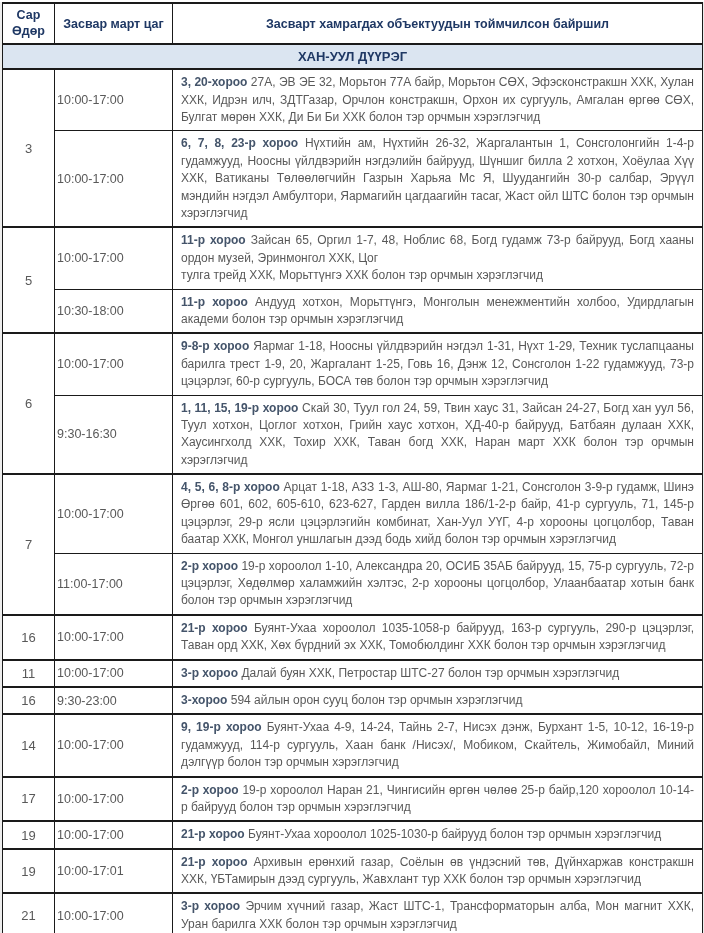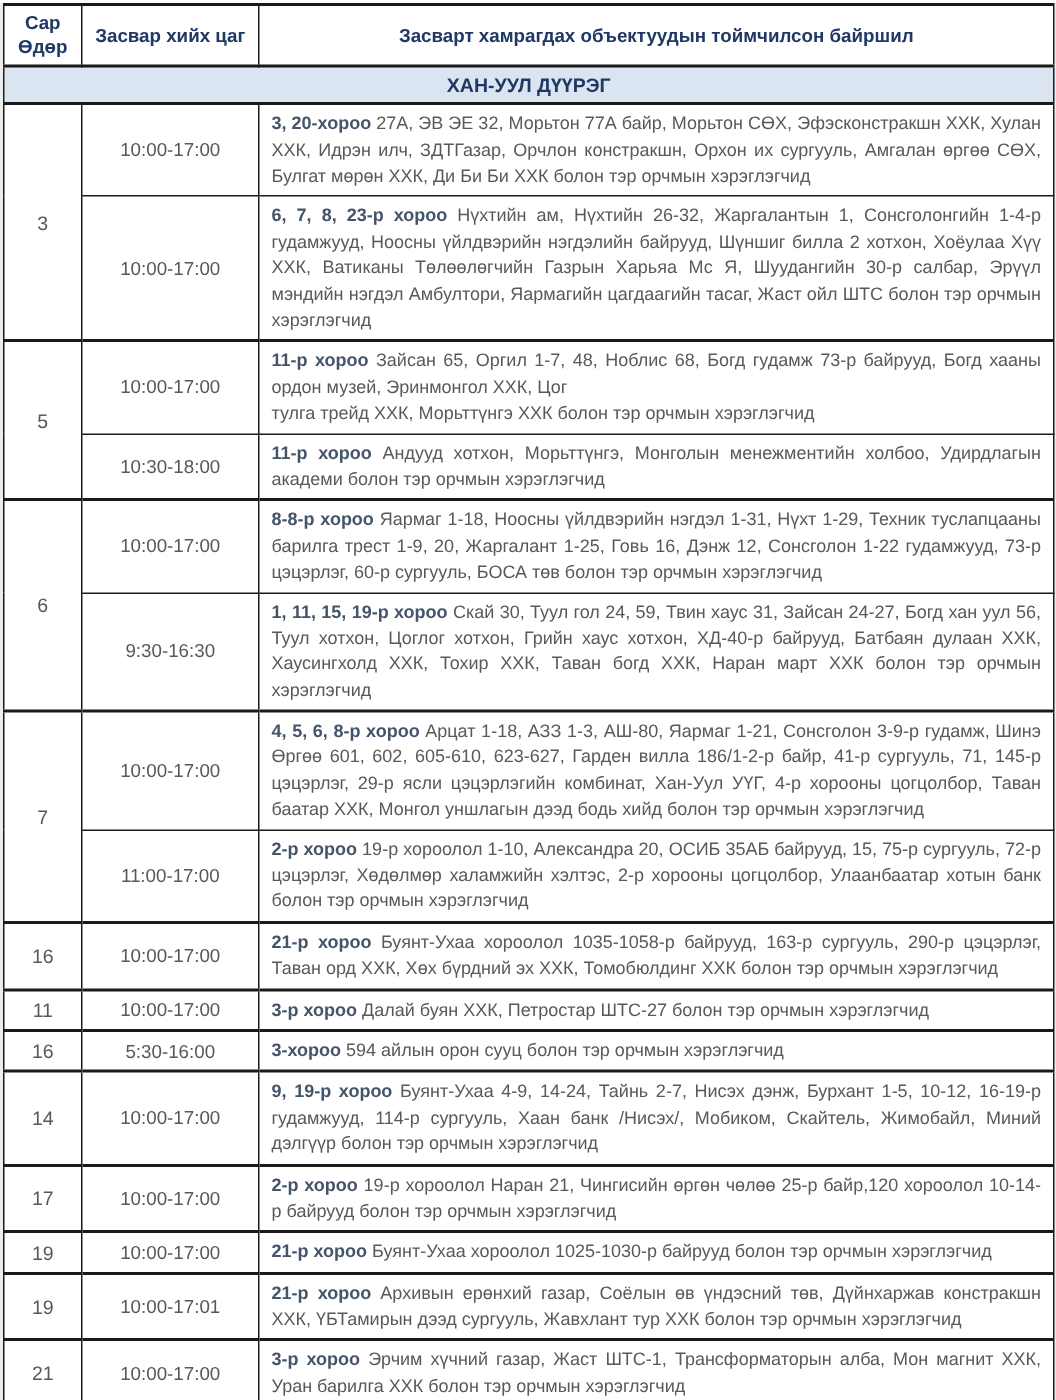--- a/index.html
+++ b/index.html
@@ -51,21 +51,21 @@
     padding: 4px 2px;
     border-top: 2px solid #1a1a1a;
     border-bottom: 2px solid #1a1a1a;
   }
   td.day {
     text-align: center;
     color: var(--body-text, #595959);
     font-size: 13px;
   }
   td.time {
-    text-align: center;
+    text-align: left;
     color: var(--body-text, #595959);
     font-size: 12.5px;
     padding: 2px;
   }
   td.loc {
     text-align: justify;
     color: var(--body-text, #595959);
     font-size: 12px;
     line-height: 1.45;
     padding: 4px 8px;
@@ -85,21 +85,21 @@
 <table class="schedule">
   <colgroup>
         <col class="c-day">
         <col class="c-time">
         <col class="c-loc">
       </colgroup>
   <thead>
     <tr>
       <th class="hdr-day">Сар
 Өдөр</th>
-      <th>Засвар хийх цаг</th>
+      <th>Засвар март цаг</th>
       <th>Засварт хамрагдах объектуудын тоймчилсон байршил</th>
     </tr>
   </thead>
   <tbody>
     <tr class="section">
       <td colspan="3">ХАН-УУЛ ДҮҮРЭГ</td>
     </tr>
 
     <tr class="grp">
       <td class="day" rowspan="2">3</td>
@@ -118,21 +118,21 @@
 тулга трейд ХХК, Морьттүнгэ ХХК болон тэр орчмын хэрэглэгчид</span></td>
     </tr>
     <tr>
       <td class="time">10:30-18:00</td>
       <td class="loc"><b class="lead">11-р хороо</b> <span class="txt">Андууд хотхон, Морьттүнгэ, Монголын менежментийн холбоо, Удирдлагын академи болон тэр орчмын хэрэглэгчид</span></td>
     </tr>
 
     <tr class="grp">
       <td class="day" rowspan="2">6</td>
       <td class="time">10:00-17:00</td>
-      <td class="loc"><b class="lead">8-8-р хороо</b> <span class="txt">Яармаг 1-18, Ноосны үйлдвэрийн нэгдэл 1-31, Нүхт 1-29, Техник туслапцааны барилга трест 1-9, 20, Жаргалант 1-25, Говь 16, Дэнж 12, Сонсголон 1-22 гудамжууд, 73-р цэцэрлэг, 60-р сургууль, БОСА төв болон тэр орчмын хэрэглэгчид</span></td>
+      <td class="loc"><b class="lead">9-8-р хороо</b> <span class="txt">Яармаг 1-18, Ноосны үйлдвэрийн нэгдэл 1-31, Нүхт 1-29, Техник туслапцааны барилга трест 1-9, 20, Жаргалант 1-25, Говь 16, Дэнж 12, Сонсголон 1-22 гудамжууд, 73-р цэцэрлэг, 60-р сургууль, БОСА төв болон тэр орчмын хэрэглэгчид</span></td>
     </tr>
     <tr>
       <td class="time">9:30-16:30</td>
       <td class="loc"><b class="lead">1, 11, 15, 19-р хороо</b> <span class="txt">Скай 30, Туул гол 24, 59, Твин хаус 31, Зайсан 24-27, Богд хан уул 56, Туул хотхон, Цоглог хотхон, Грийн хаус хотхон, ХД-40-р байрууд, Батбаян дулаан ХХК, Хаусингхолд ХХК, Тохир ХХК, Таван богд ХХК, Наран март ХХК болон тэр орчмын хэрэглэгчид</span></td>
     </tr>
 
     <tr class="grp">
       <td class="day" rowspan="2">7</td>
       <td class="time">10:00-17:00</td>
       <td class="loc"><b class="lead">4, 5, 6, 8-р хороо</b> <span class="txt">Арцат 1-18, АЗЗ 1-3, АШ-80, Яармаг 1-21, Сонсголон 3-9-р гудамж, Шинэ Өргөө 601, 602, 605-610, 623-627, Гарден вилла 186/1-2-р байр, 41-р сургууль, 71, 145-р цэцэрлэг, 29-р ясли цэцэрлэгийн комбинат, Хан-Уул УҮГ, 4-р хорооны цогцолбор, Таван баатар ХХК, Монгол уншлагын дээд бодь хийд болон тэр орчмын хэрэглэгчид</span></td>
@@ -147,21 +147,21 @@
       <td class="time">10:00-17:00</td>
       <td class="loc"><b class="lead">21-р хороо</b> <span class="txt">Буянт-Ухаа хороолол 1035-1058-р байрууд, 163-р сургууль, 290-р цэцэрлэг, Таван орд ХХК, Хөх бүрдний эх ХХК, Томобюлдинг ХХК болон тэр орчмын хэрэглэгчид</span></td>
     </tr>
     <tr class="grp">
       <td class="day">11</td>
       <td class="time">10:00-17:00</td>
       <td class="loc"><b class="lead">3-р хороо</b> <span class="txt">Далай буян ХХК, Петростар ШТС-27 болон тэр орчмын хэрэглэгчид</span></td>
     </tr>
     <tr class="grp">
       <td class="day">16</td>
-      <td class="time">5:30-16:00</td>
+      <td class="time">9:30-23:00</td>
       <td class="loc"><b class="lead">3-хороо</b> <span class="txt">594 айлын орон сууц болон тэр орчмын хэрэглэгчид</span></td>
     </tr>
     <tr class="grp">
       <td class="day">14</td>
       <td class="time">10:00-17:00</td>
       <td class="loc"><b class="lead">9, 19-р хороо</b> <span class="txt">Буянт-Ухаа 4-9, 14-24, Тайнь 2-7, Нисэх дэнж, Бурхант 1-5, 10-12, 16-19-р гудамжууд, 114-р сургууль, Хаан банк /Нисэх/, Мобиком, Скайтель, Жимобайл, Миний дэлгүүр болон тэр орчмын хэрэглэгчид</span></td>
     </tr>
     <tr class="grp">
       <td class="day">17</td>
       <td class="time">10:00-17:00</td>

